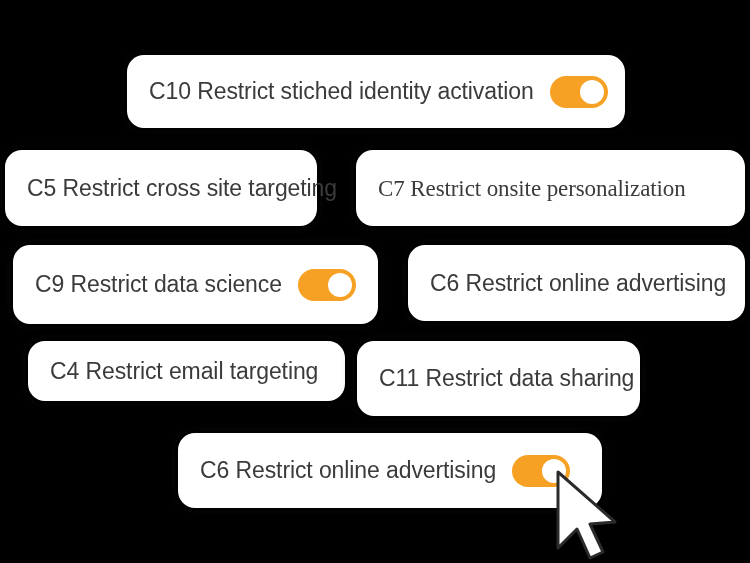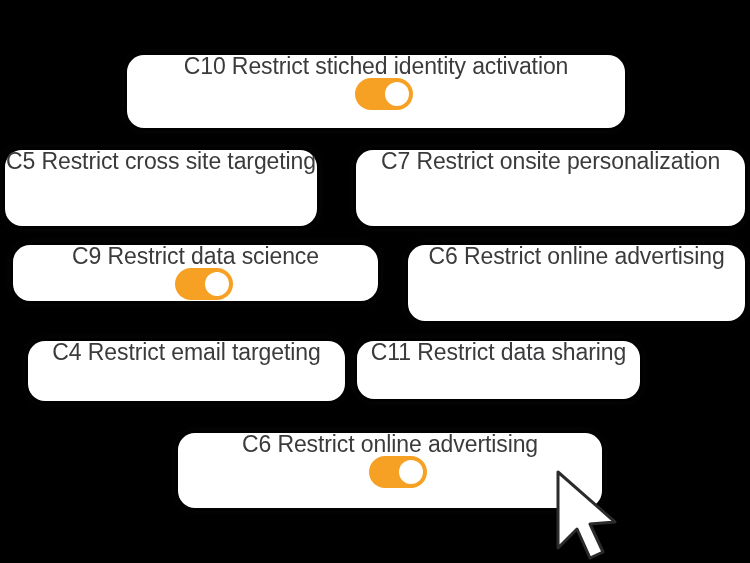--- a/index.html
+++ b/index.html
@@ -23,26 +23,25 @@
     background: #000000;
   }
 
   .card {
     position: absolute;
     box-sizing: border-box;
     background: #ffffff;
     border-radius: 17px;
     display: flex;
     align-items: center;
-    padding: 0 22px;
+    padding: 12px 22px;
     box-shadow:
       0 0 0 3px rgba(0,0,0,0.92),
       0 0 7px 3px rgba(10,10,10,0.95),
       0 4px 12px 2px rgba(0,0,0,0.85);
-    flex-direction: column;
   }
 
   .card-label {
     color: #3b3b3d;
     font-size: 23px;
     line-height: 1;
     white-space: nowrap;
     letter-spacing: -0.1px;
   }
 
@@ -62,27 +61,27 @@
     width: 24px;
     height: 24px;
     border-radius: 50%;
     background: #ffffff;
   }
 
   
   #card-c10 { left: 127px; top: 55px; width: 498px; height: 73px; }
   
   #card-c5  { left: 5px;   top: 150px; width: 312px; height: 76px; }
-  #card-c7  { left: 356px; top: 150px; width: 389px; height: 76px; }
+  #card-c7  { left: 356px; top: 150px; width: 389px; height: 76px; font-family: Liberation Serif, serif; }
   
-  #card-c9  { left: 13px;  top: 245px; width: 365px; height: 56px; }
+  #card-c9  { left: 13px;  top: 245px; width: 365px; height: 79px; }
   #card-c6a { left: 408px; top: 245px; width: 337px; height: 76px; }
   
   #card-c4  { left: 28px;  top: 341px; width: 317px; height: 60px; }
-  #card-c11 { left: 357px; top: 341px; width: 283px; height: 58px; }
+  #card-c11 { left: 357px; top: 341px; width: 283px; height: 75px; }
   
   #card-c6b { left: 178px; top: 433px; width: 424px; height: 75px; }
 
   #cursor {
     position: absolute;
     left: 551px;
     top: 466px;
     width: 80px;
     height: 100px;
     pointer-events: none;

